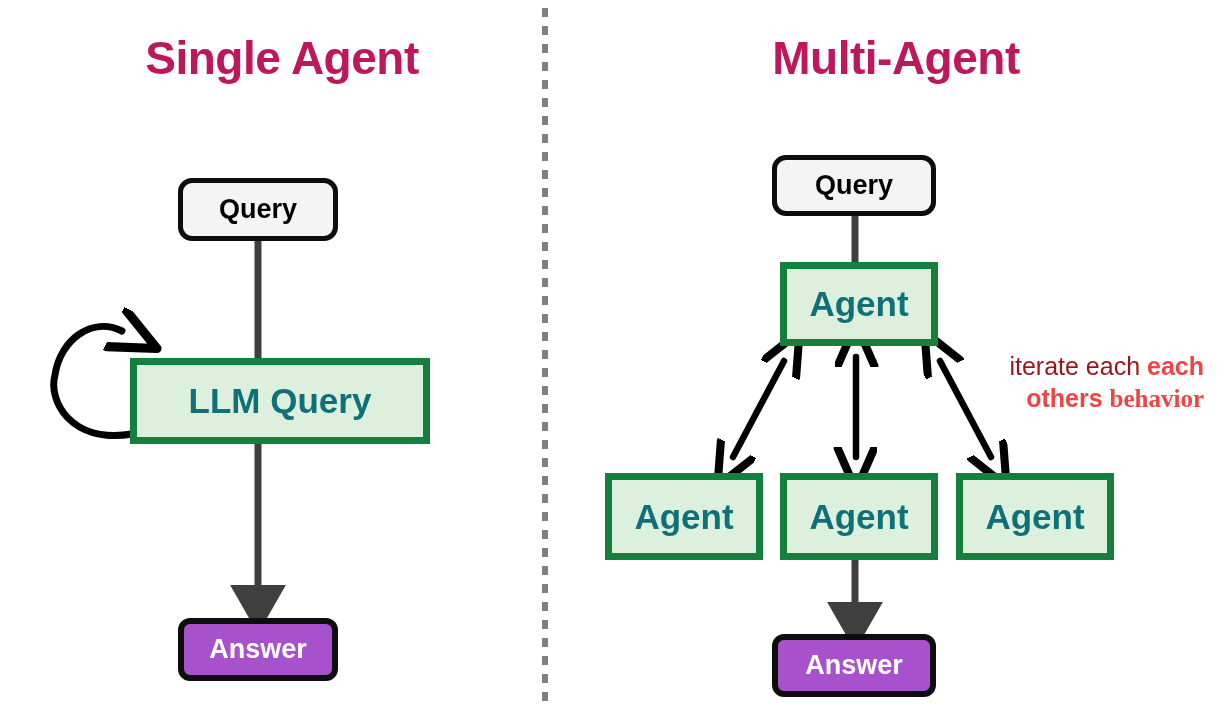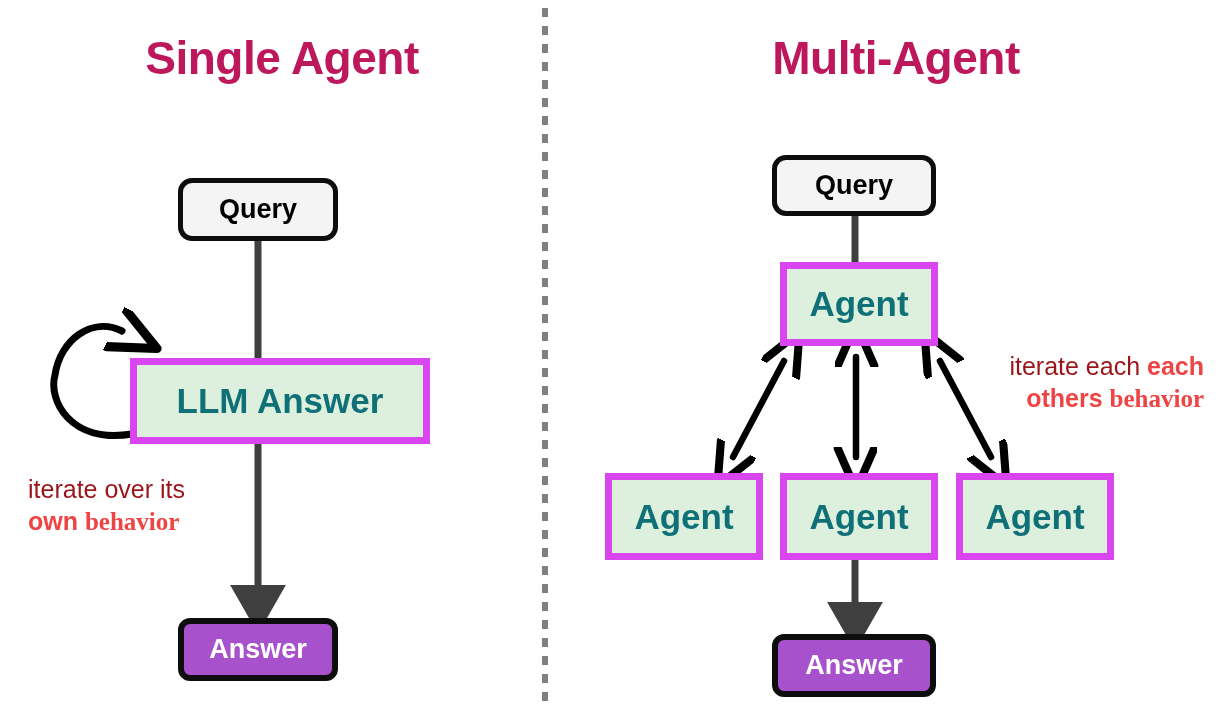--- a/index.html
+++ b/index.html
@@ -46,21 +46,21 @@
   }
   .node-query {
     background: #f4f4f4;
     border: 5px solid #0d0d0d;
     border-radius: 14px;
     color: #000000;
     font-weight: bold;
   }
   .node-agent {
     background: #ddf0de;
-    border: 7px solid #d946ef;
+    border: 7px solid #15803d;
     border-radius: 0;
     color: #0f7078;
     font-weight: bold;
   }
   .node-answer {
     background: #a752cc;
     border: 6px solid #0d0d0d;
     border-radius: 12px;
     color: #ffffff;
     font-weight: bold;
@@ -121,33 +121,24 @@
 
     <line x1="991" y1="457" x2="940" y2="361" stroke="#000000" stroke-width="6.5" stroke-linecap="round" marker-start="url(#thinArrowStart)" marker-end="url(#thinArrowEnd)"></line>
 
     <line x1="855" y1="560" x2="855" y2="620" stroke="#3f3f3f" stroke-width="7" marker-end="url(#fatArrow)"></line>
   </svg>
 
   <div class="panel-title" style="left:82px; top:35px; width:400px;">Single Agent</div>
 
   <div class="node node-query" style="left:178px; top:178px; width:160px; height:63px; font-size:27px;">Query</div>
 
-  <div class="node node-agent" style="left:130px; top:358px; width:300px; height:86px; font-size:35px;">LLM Answer</div>
+  <div class="node node-agent" style="left:130px; top:358px; width:300px; height:86px; font-size:35px;">LLM Query</div>
 
   <div class="node node-answer" style="left:178px; top:618px; width:160px; height:63px; font-size:27px;">Answer</div>
 
-  <div class="annot annot-left" style="left:28px; top:473px;">
-    <div>
-      <span>iterate over its</span>
-    </div>
-    <div>
-      <span class="k">own</span>
-      <span class="r-b">behavior</span>
-    </div>
-  </div>
 
   <div class="panel-title" style="left:716px; top:35px; width:360px;">Multi-Agent</div>
 
   <div class="node node-query" style="left:772px; top:155px; width:164px; height:61px; font-size:27px;">Query</div>
 
   <div class="node node-agent" style="left:780px; top:262px; width:158px; height:84px; font-size:35px;">Agent</div>
 
   <div class="node node-agent" style="left:605px; top:473px; width:158px; height:87px; font-size:35px;">Agent</div>
 
   <div class="node node-agent" style="left:780px; top:473px; width:158px; height:87px; font-size:35px;">Agent</div>

